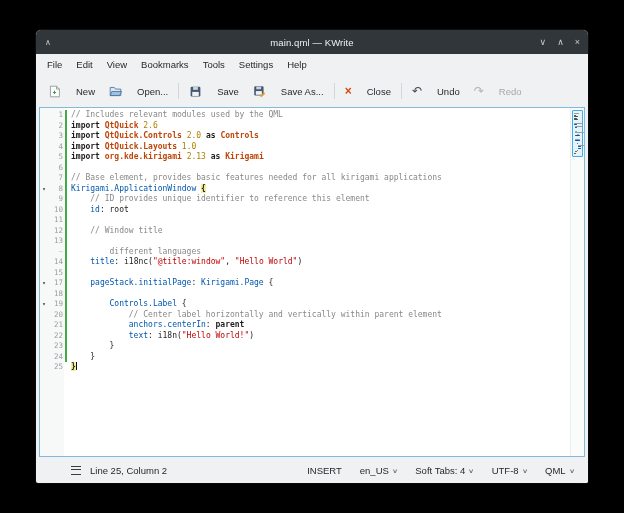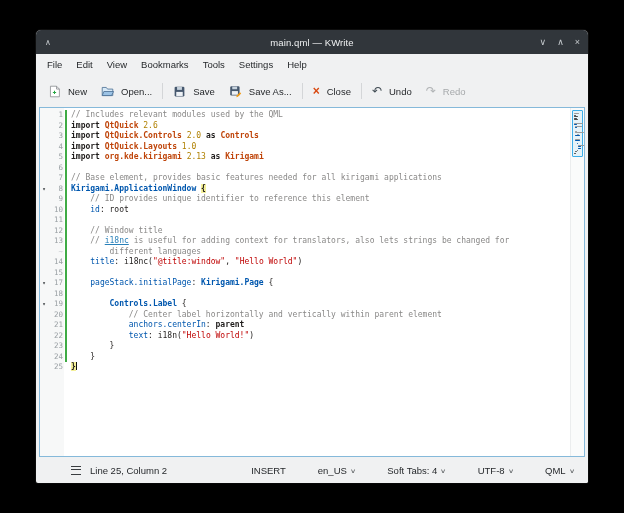--- a/index.html
+++ b/index.html
@@ -13,21 +13,21 @@
             position:relative;font-size:9.5px;}
   .tb-left{position:absolute;left:9px;font-size:8px;color:#c6cbce;}
   .tb-title{margin:4px auto;letter-spacing:.1px;}
   .tb-btns{position:absolute;right:8px;display:flex;gap:11px;font-size:9px;color:#c6cbce;}
   .tb-btns span{cursor:default;}
   
   .menubar{flex:0 0 21px;display:flex;align-items:center;padding:0 4px;font-size:9.5px;color:#26292c;}
   .menu-item{padding:2px 7px;border-radius:2px;}
   
   .toolbar{flex:0 0 32px;display:flex;align-items:center;padding:0 5px;font-size:9.5px;color:#26292c;}
-  .tbtn{display:flex;align-items:center;gap:7px;padding:4px 7px;background:transparent;border:none;
+  .tbtn{display:flex;align-items:center;gap:15px;padding:4px 7px;background:transparent;border:none;
         font:inherit;color:inherit;border-radius:3px;}
   .tsep{width:1px;height:16px;background:#d4d6d8;margin:0 3px;flex:0 0 1px;}
   .ticon{display:block;}
   .ticon-glyph{font-size:12px;line-height:12px;font-weight:bold;}
   .glyph-close{color:#d9480f;}
   .glyph-undo{color:#3f4a52;font-weight:normal;}
   .glyph-redo{color:#b0b3b5;font-weight:normal;}
   .lbl-disabled{color:#a6a9ab;}
   
   .editor{flex:1;margin:0 3px;position:relative;background:#ffffff;border:1px solid #85b9da;overflow:hidden;
@@ -38,39 +38,39 @@
   .fold-col{flex:0 0 8px;width:8px;text-align:center;font-size:6px;color:#2f3336;z-index:1;}
   .num-col{flex:0 0 15px;width:15px;text-align:right;color:#9aa0a4;font-size:7.5px;z-index:1;}
   .num-col.dim{color:#c2c6c9;}
   .saved-col{flex:0 0 2px;width:2px;margin-left:2px;}
   .saved-col.saved{background:var(--saved,#3fab45);}
   .text-col{white-space:pre;padding-left:4px;color:var(--pl,#1f1c1b);}
   .tk-cm{color:var(--cm,#898887);}
   .tk-kw{color:var(--kw,#1f1c1b);font-weight:bold;}
   .tk-mod{color:var(--mod,#bf4409);font-weight:bold;}
   .tk-num{color:var(--num,#b08000);}
-  .tk-type{color:var(--type,#0057ae);font-weight:bold;text-align:right;}
+  .tk-type{color:var(--type,#0057ae);font-weight:normal;text-align:right;}
   .tk-prop{color:var(--prop,#0057ae);}
   .tk-str{color:var(--str,#bf0303);}
   .tk-fn{color:var(--fn,#1f1c1b);}
   .tk-pl{color:var(--pl,#1f1c1b);}
   .tk-brk{background:var(--brk,#f4f09a);font-weight:bold;}
   .tk-link{color:var(--link,#2980b9);text-decoration:underline;}
   .caret{display:inline-block;width:1px;height:8px;background:#101010;vertical-align:-1px;margin-left:0;}
   
   .minimap{position:absolute;top:0;right:0;bottom:0;width:13px;background:#fafbfb;border-left:1px solid #ebedee;}
   .mm-doc{margin:2px 1px;border:1px solid var(--accent,#3daee9);background:rgba(61,174,233,.10);
           padding:2px 1px;display:flex;flex-direction:column;border-radius:1px;}
   .mm-line{height:1px;margin-bottom:.6px;border-radius:.5px;}
   
   .statusbar{flex:0 0 26px;display:flex;align-items:center;gap:9px;padding:0 10px;font-size:9.5px;color:#26292c;
              background:var(--chrome,#f0f1f2);margin-left:25px;}
   .sb-burger{width:10px;height:7px;border-top:1.5px solid #3a3e41;border-bottom:1.5px solid #3a3e41;position:relative;}
   .sb-burger::after{content:"";position:absolute;left:0;right:0;top:2.2px;height:1.5px;background:#3a3e41;}
-  .sb-right{margin-left:auto;display:flex;gap:32px;align-items:flex-start;padding-right:4px;}
+  .sb-right{margin-left:auto;display:flex;gap:18px;align-items:flex-start;padding-right:4px;}
   .sb-item{display:flex;align-items:center;gap:4px;}
   .chev{font-size:6px;color:#5e6265;transform:scaleX(1.4);}
 </style>
 </head>
 <body>
 
 <div class="stage">
   <div class="window">
 
     <div class="titlebar">
@@ -215,21 +215,20 @@
           <div class="crow">
             <span class="fold-col"></span>
             <span class="num-col">12</span>
             <span class="saved-col saved"></span>
             <span class="text-col"><span class="tk-pl">    </span><span class="tk-cm">// Window title</span></span>
           </div>
           <div class="crow">
             <span class="fold-col"></span>
             <span class="num-col">13</span>
             <span class="saved-col saved"></span>
-            <span class="text-col"><span class="tk-pl">    </span><span class="tk-cm">// </span><span class="tk-link">i18nc</span><span class="tk-cm"> is useful for adding context for translators, also lets strings be changed for</span></span>
           </div>
           <div class="crow">
             <span class="fold-col"></span>
             <span class="num-col dim">~</span>
             <span class="saved-col saved"></span>
             <span class="text-col"><span class="tk-pl">        </span><span class="tk-cm">different languages</span></span>
           </div>
           <div class="crow">
             <span class="fold-col"></span>
             <span class="num-col">14</span>

